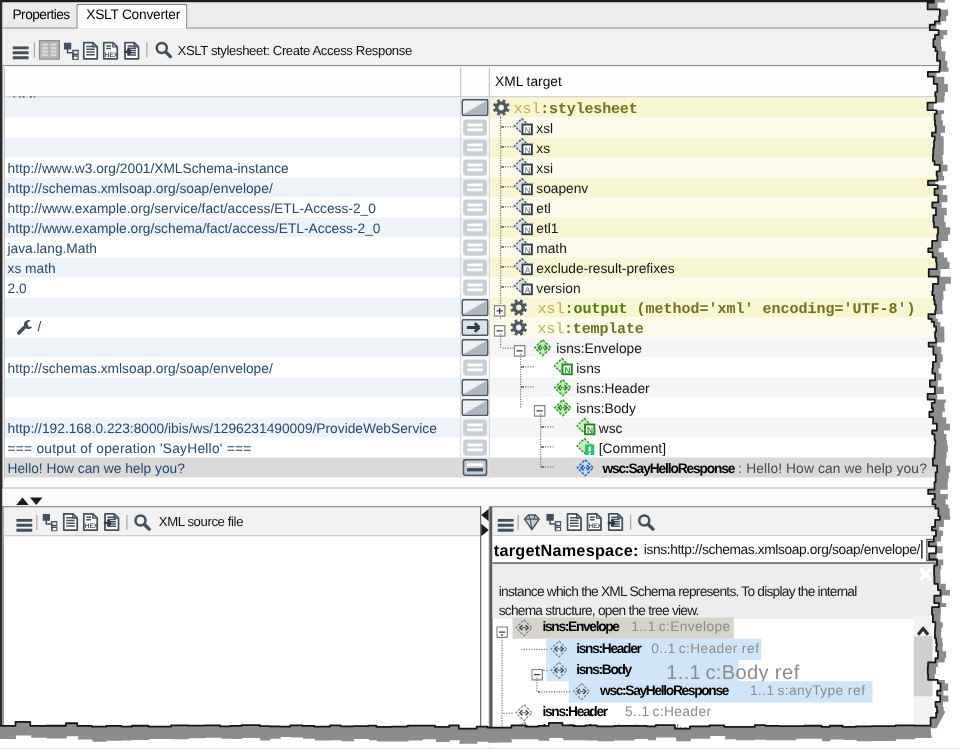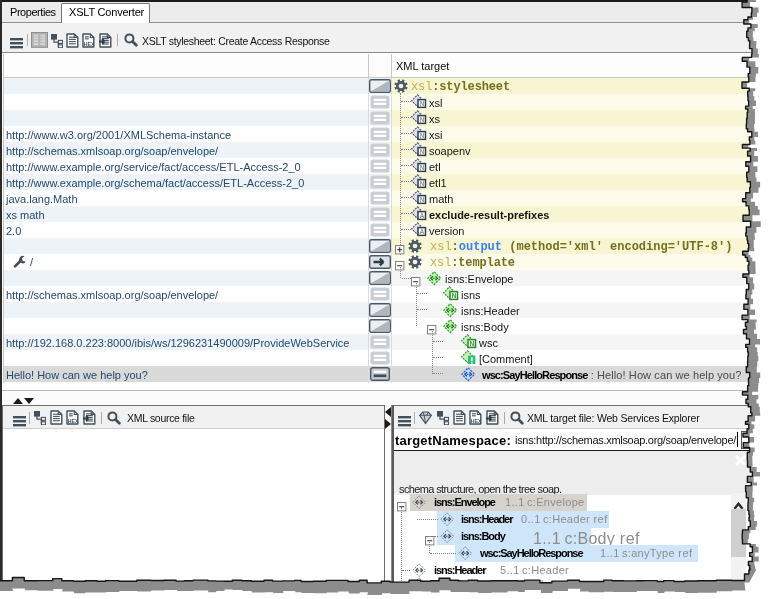--- a/index.html
+++ b/index.html
@@ -98,20 +98,21 @@
       </svg></div>
 <div class="t" style="left:30px;top:256px;font-size:11px;color:#25496e;font-weight:normal;letter-spacing:0px">/</div>
 <div style="position:absolute;left:4px;top:270px;width:364px;height:16px;background:#edf3f8"></div>
 <div style="position:absolute;left:4px;top:286px;width:364px;height:16px;background:#ffffff"></div>
 <div class="t" style="left:6px;top:288.5px;font-size:11px;color:#25496e;font-weight:normal;letter-spacing:0px">http://schemas.xmlsoap.org/soap/envelope/</div>
 <div style="position:absolute;left:4px;top:302px;width:364px;height:16px;background:#edf3f8"></div>
 <div style="position:absolute;left:4px;top:318px;width:364px;height:16px;background:#ffffff"></div>
 <div style="position:absolute;left:4px;top:334px;width:364px;height:16px;background:#edf3f8"></div>
 <div class="t" style="left:6px;top:336.5px;font-size:11px;color:#25496e;font-weight:normal;letter-spacing:0px">http://192.168.0.223:8000/ibis/ws/1296231490009/ProvideWebService</div>
 <div style="position:absolute;left:4px;top:350px;width:364px;height:16px;background:#ffffff"></div>
+<div class="t" style="left:6px;top:352.5px;font-size:11px;color:#25496e;font-weight:normal;letter-spacing:0.2px">=== output of operation 'SayHello' ===</div>
 <div style="position:absolute;left:4px;top:366px;width:364px;height:16px;background:#d9d9d9"></div>
 <div class="t" style="left:6px;top:368.5px;font-size:11px;color:#25496e;font-weight:normal;letter-spacing:0px">Hello! How can we help you?</div>
 <div style="position:absolute;left:369px;top:78px;width:22px;height:16px;background:#edf3f8"></div>
 <div style="position:absolute;left:369px;top:79px;width:22px;height:14px"><svg width="22" height="14" viewBox="0 0 22 14" xmlns="http://www.w3.org/2000/svg">
         <rect x="0.7" y="0.7" width="20.6" height="12.6" rx="1.5" fill="#edf0f2" stroke="#4b5866" stroke-width="1.4"></rect>
         <path d="M20.4,1.6 L1.6,12.4 H20.4 Z" fill="#aeb7bf"></path>
       </svg></div>
 <div style="position:absolute;left:369px;top:94px;width:22px;height:16px;background:#ffffff"></div>
 <div style="position:absolute;left:370px;top:95px;width:20px;height:14px"><svg width="20" height="14" viewBox="0 0 20 14" xmlns="http://www.w3.org/2000/svg">
         <rect x="0.5" y="0.5" width="19" height="13" rx="2.5" fill="#c9ced4"></rect>
@@ -289,37 +290,37 @@
         <rect x="7" y="5.6" width="7.5" height="7.8" fill="#fff" stroke="#2f3d4b" stroke-width="1.5"></rect>
         <text x="8.6" y="12.2" font-family="Liberation Sans" font-size="6.8" font-weight="bold" fill="#8a949e">N</text>
       </svg></div>
 <div class="t" style="left:429px;top:192.5px;font-size:11px;color:#141414;font-weight:normal;letter-spacing:0px">math</div>
 <div style="position:absolute;left:401px;top:213px;width:10px;height:1px;border-top:1px dotted #808080"></div>
 <div style="position:absolute;left:411px;top:206px;width:16px;height:15px"><svg width="16" height="15" viewBox="0 0 16 15" xmlns="http://www.w3.org/2000/svg">
         <polygon points="6.5,0.8 12.4,6.7 6.5,12.6 0.6,6.7" fill="#d9dfe4" stroke="#4b5866" stroke-width="1.1" stroke-dasharray="2,1"></polygon>
         <rect x="7" y="5.6" width="7.5" height="7.8" fill="#fff" stroke="#2f3d4b" stroke-width="1.5"></rect>
         <text x="8.6" y="12.2" font-family="Liberation Sans" font-size="6.8" font-weight="bold" fill="#8a949e">A</text>
       </svg></div>
-<div class="t" style="left:429px;top:208.5px;font-size:11px;color:#141414;font-weight:bold;letter-spacing:0px">exclude-result-prefixes</div>
+<div class="t" style="left:429px;top:208.5px;font-size:11px;color:#141414;font-weight:normal;letter-spacing:0px">exclude-result-prefixes</div>
 <div style="position:absolute;left:401px;top:229px;width:10px;height:1px;border-top:1px dotted #808080"></div>
 <div style="position:absolute;left:411px;top:222px;width:16px;height:15px"><svg width="16" height="15" viewBox="0 0 16 15" xmlns="http://www.w3.org/2000/svg">
         <polygon points="6.5,0.8 12.4,6.7 6.5,12.6 0.6,6.7" fill="#d9dfe4" stroke="#4b5866" stroke-width="1.1" stroke-dasharray="2,1"></polygon>
         <rect x="7" y="5.6" width="7.5" height="7.8" fill="#fff" stroke="#2f3d4b" stroke-width="1.5"></rect>
         <text x="8.6" y="12.2" font-family="Liberation Sans" font-size="6.8" font-weight="bold" fill="#8a949e">A</text>
       </svg></div>
 <div class="t" style="left:429px;top:224.5px;font-size:11px;color:#141414;font-weight:normal;letter-spacing:0px">version</div>
 <div style="position:absolute;left:395px;top:241px;width:10px;height:10px"><svg width="10" height="10" viewBox="0 0 10 10" xmlns="http://www.w3.org/2000/svg">
         <rect x="0.5" y="0.5" width="8.4" height="8.4" fill="#fff" stroke="#848484"></rect>
         <path d="M2.2,4.7 H7.2" stroke="#3c3c3c" stroke-width="1.1"></path>
         <path d="M4.7,2.2 V7.2" stroke="#3c3c3c" stroke-width="1.1"></path>
       </svg></div>
 <div style="position:absolute;left:408px;top:239px;width:14px;height:14px"><svg width="14" height="14" viewBox="0 0 14 14" xmlns="http://www.w3.org/2000/svg">
         <path d="M13.67,8.33L12.65,10.78L11.16,9.78L9.78,11.16L10.78,12.65L8.33,13.67L7.98,11.90L6.02,11.90L5.67,13.67L3.22,12.65L4.22,11.16L2.84,9.78L1.35,10.78L0.33,8.33L2.10,7.98L2.10,6.02L0.33,5.67L1.35,3.22L2.84,4.22L4.22,2.84L3.22,1.35L5.67,0.33L6.02,2.10L7.98,2.10L8.33,0.33L10.78,1.35L9.78,2.84L11.16,4.22L12.65,3.22L13.67,5.67L11.90,6.02L11.90,7.98Z M9.30,7.00L9.12,6.12L8.63,5.37L7.88,4.88L7.00,4.70L6.12,4.88L5.37,5.37L4.88,6.12L4.70,7.00L4.88,7.88L5.37,8.63L6.12,9.12L7.00,9.30L7.88,9.12L8.63,8.63L9.12,7.88L9.30,7.00Z" fill="#4b5866" fill-rule="evenodd"></path>
       </svg></div>
-<div class="t" style="left:430px;top:240px;font-size:12px;font-family:'Liberation Mono',monospace;letter-spacing:0px"><span style="color:#c2ae4e;font-weight:normal">xsl</span><span style="color:#73711f;font-weight:bold">:</span><span style="color:#3b82f6;font-weight:bold">output</span><span style="color:#73711f;font-weight:bold"> (method='xml' encoding='UTF-8')</span></div>
+<div class="t" style="left:430px;top:240px;font-size:12px;font-family:'Liberation Mono',monospace;letter-spacing:0px"><span style="color:#c2ae4e;font-weight:normal">xsl</span><span style="color:#73711f;font-weight:bold">:</span><span style="color:#4d7c0f;font-weight:bold">output</span><span style="color:#73711f;font-weight:bold"> (method='xml' encoding='UTF-8')</span></div>
 <div style="position:absolute;left:395px;top:257px;width:10px;height:10px"><svg width="10" height="10" viewBox="0 0 10 10" xmlns="http://www.w3.org/2000/svg">
         <rect x="0.5" y="0.5" width="8.4" height="8.4" fill="#fff" stroke="#848484"></rect>
         <path d="M2.2,4.7 H7.2" stroke="#3c3c3c" stroke-width="1.1"></path>
       </svg></div>
 <div style="position:absolute;left:408px;top:255px;width:14px;height:14px"><svg width="14" height="14" viewBox="0 0 14 14" xmlns="http://www.w3.org/2000/svg">
         <path d="M13.67,8.33L12.65,10.78L11.16,9.78L9.78,11.16L10.78,12.65L8.33,13.67L7.98,11.90L6.02,11.90L5.67,13.67L3.22,12.65L4.22,11.16L2.84,9.78L1.35,10.78L0.33,8.33L2.10,7.98L2.10,6.02L0.33,5.67L1.35,3.22L2.84,4.22L4.22,2.84L3.22,1.35L5.67,0.33L6.02,2.10L7.98,2.10L8.33,0.33L10.78,1.35L9.78,2.84L11.16,4.22L12.65,3.22L13.67,5.67L11.90,6.02L11.90,7.98Z M9.30,7.00L9.12,6.12L8.63,5.37L7.88,4.88L7.00,4.70L6.12,4.88L5.37,5.37L4.88,6.12L4.70,7.00L4.88,7.88L5.37,8.63L6.12,9.12L7.00,9.30L7.88,9.12L8.63,8.63L9.12,7.88L9.30,7.00Z" fill="#4b5866" fill-rule="evenodd"></path>
       </svg></div>
 <div class="t" style="left:430px;top:256px;font-size:12px;font-family:'Liberation Mono',monospace;letter-spacing:-0.13px"><span style="color:#c2ae4e;font-weight:normal">xsl</span><span style="color:#73711f;font-weight:bold">:</span><span style="color:#73711f;font-weight:bold">template</span></div>
 <div style="position:absolute;left:400px;top:267px;width:1px;height:11px;border-left:1px dotted #808080"></div>
 <div style="position:absolute;left:402px;top:278px;width:9px;height:1px;border-top:1px dotted #808080"></div>
@@ -479,28 +480,28 @@
         <path d="M3,7.4 H9.8" stroke="#42505e" stroke-width="1.1"></path>
         <path d="M3,9.2 H9.8" stroke="#42505e" stroke-width="1.1"></path>
         <path d="M3,11 H9.8" stroke="#42505e" stroke-width="1.1"></path>
         <path d="M0,8.4 H5.6 M5.6,8.4 L3.1,5.9 M5.6,8.4 L3.1,10.9" stroke="#2e3b48" stroke-width="2" fill="none"></path>
       </svg></div>
 <div style="position:absolute;left:504px;top:412px;width:1px;height:12px;background:#ababab"></div>
 <div style="position:absolute;left:510px;top:411px;width:14px;height:14px"><svg width="14" height="14" viewBox="0 0 14 14" xmlns="http://www.w3.org/2000/svg">
         <circle cx="5.4" cy="5.4" r="4" fill="none" stroke="#42505e" stroke-width="2"></circle>
         <path d="M8.5,8.5 L12.3,12.3" stroke="#42505e" stroke-width="2.8" stroke-linecap="round"></path>
       </svg></div>
-<div class="t" style="left:527px;top:412px;font-size:10.5px;color:#111;font-weight:normal;letter-spacing:-0.19px">XML target file: Web Services Explorer</div>
 <div style="position:absolute;left:394px;top:429px;width:374px;height:22px;background:#fff;border-bottom:1px solid #1a1a1a;box-sizing:border-box"></div>
 <div class="t" style="left:395px;top:433px;font-size:13px;color:#000;font-weight:bold;letter-spacing:0.2px">targetNamespace:</div>
 <div class="t" style="left:515px;top:434px;font-size:11px;color:#111;font-weight:normal;letter-spacing:-0.3px">isns:http://schemas.xmlsoap.org/soap/envelope/</div>
 <div style="position:absolute;left:737px;top:432px;width:1px;height:15px;background:#000"></div>
 <div style="position:absolute;left:741px;top:431px;width:12px;height:18px;background:#fff;border:1px solid #555;box-sizing:border-box"></div>
 <div style="position:absolute;left:394px;top:451px;width:374px;height:44px;background:#ededed"></div>
-<div class="t" style="left:399px;top:482.5px;font-size:11px;color:#1a1a1a;font-weight:normal;letter-spacing:-0.62px">schema structure, open the tree soap.</div>
+<div class="t" style="left:399px;top:467.5px;font-size:11px;color:#1a1a1a;font-weight:normal;letter-spacing:-0.62px">instance which the XML Schema represents. To display the internal</div>
+<div class="t" style="left:399px;top:482.5px;font-size:11px;color:#1a1a1a;font-weight:normal;letter-spacing:-0.62px">schema structure, open the tree view.</div>
 <div style="position:absolute;left:734px;top:453px;width:13px;height:13px"><svg width="13" height="13" viewBox="0 0 13 13" xmlns="http://www.w3.org/2000/svg">
         <path d="M2,2 L11,11 M11,2 L2,11" stroke="#ffffff" stroke-width="2.8"></path>
       </svg></div>
 <div style="position:absolute;left:410px;top:494px;width:177px;height:17px;background:#d6d3cd"></div>
 <div style="position:absolute;left:397px;top:498px;width:10px;height:10px"><svg width="10" height="10" viewBox="0 0 10 10" xmlns="http://www.w3.org/2000/svg">
         <rect x="0.5" y="0.5" width="8.4" height="8.4" fill="#fff" stroke="#848484"></rect>
         <path d="M2.2,4.7 H7.2" stroke="#3c3c3c" stroke-width="1.1"></path>
       </svg></div>
 <div style="position:absolute;left:412px;top:495px;width:15px;height:15px"><svg width="15" height="15" viewBox="0 0 15 15" xmlns="http://www.w3.org/2000/svg">
         <polygon points="7.2,0.8 13.6,7.2 7.2,13.6 0.8,7.2" fill="none" stroke="#727e8a" stroke-width="0.9" stroke-dasharray="2.2,1.1"></polygon>

